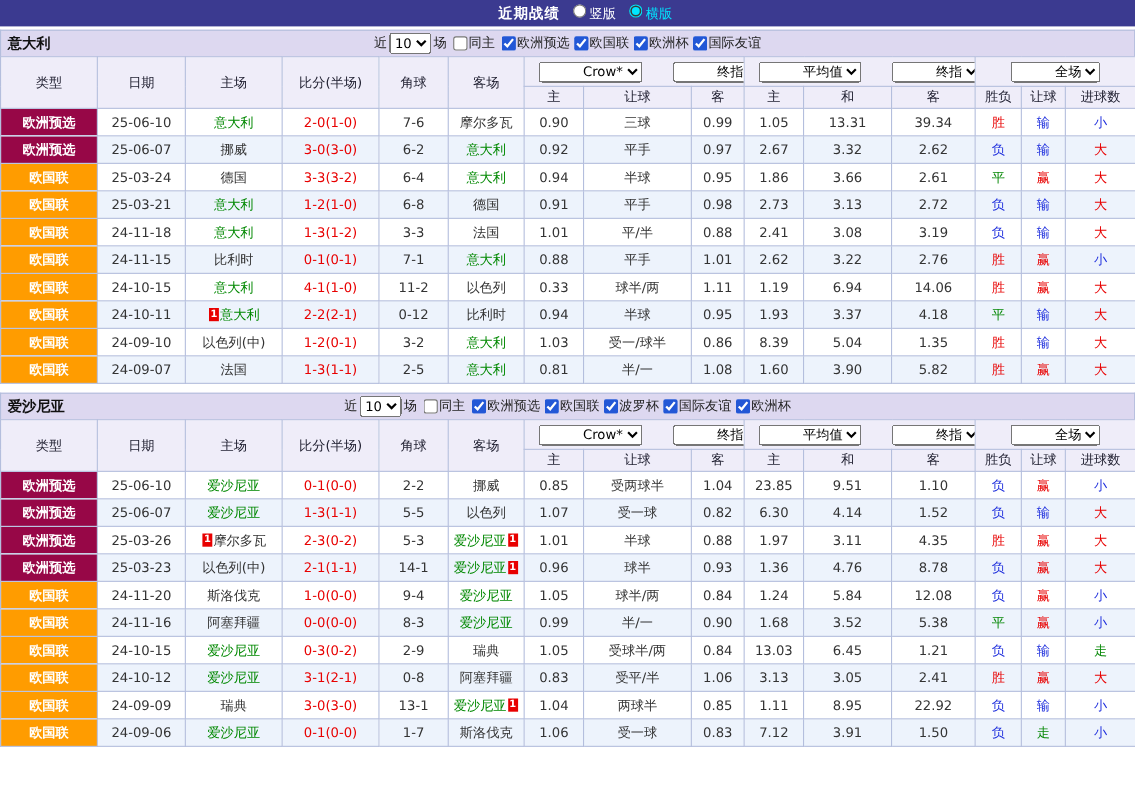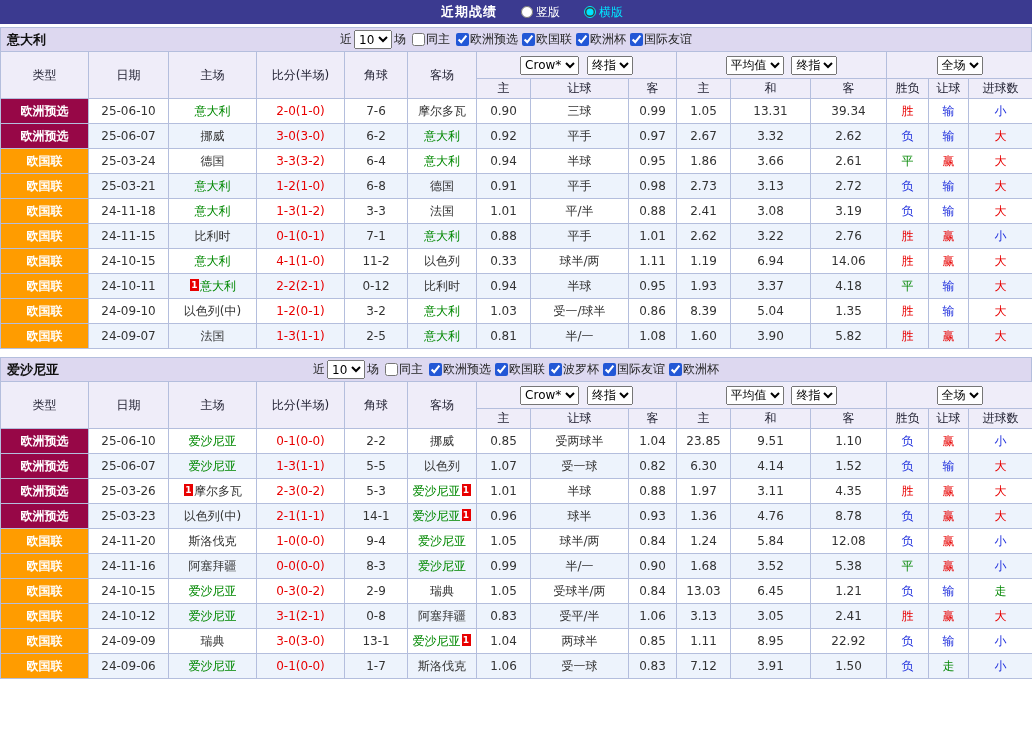--- a/index.html
+++ b/index.html
@@ -1,39 +1,39 @@
 <!DOCTYPE html>
 <html><head>
 <meta charset="utf-8">
 <style>
   * { box-sizing: border-box; margin: 0; padding: 0; }
   body {
     width: 1032px; height: 734px; overflow: hidden; background: #fff;
     font-family: "DejaVu Sans", "Liberation Sans", sans-serif;
     font-size: 12px; color: #222;
   }
-  .topbar { height: 24px; background: #3b3a90; display: flex; align-items: center; justify-content: center; gap: 24px; padding-left: 32px; }
+  .topbar { height: 24px; background: #3b3a90; display: flex; align-items: center; justify-content: center; gap: 12px; padding-left: 32px; }
   .topbar-title { color: #fff; font-weight: bold; font-size: 13px; letter-spacing: 1px; }
-  .radio-opt { display: inline-flex; align-items: center; gap: 3px; color: #fff; cursor: pointer; font-size: 12px; }
+  .radio-opt { display: inline-flex; align-items: flex-start; gap: 3px; color: #fff; cursor: pointer; font-size: 12px; }
   .radio-opt input { accent-color: #00e5ff; width: 12px; height: 12px; margin: 0; }
   .radio-opt.selected span { color: #00e5ff; }
   #sections { margin-top: 3px; }
   .team-section + .team-section { margin-top: 8px; }
   .section-header { position: relative; height: 24px; background: #ddd8f0; border: 1px solid #b4bedd; border-bottom: none; display: flex; align-items: center; }
   .team-name { margin-left: 6px; font-weight: bold; font-size: 13px; color: #111; }
   .filters { position: absolute; left: 50%; transform: translateX(-50%); display: flex; align-items: center; gap: 2px; white-space: nowrap; }
   .filters select { height: 19px; font-size: 12px; font-family: inherit; }
   .chk { display: inline-flex; align-items: center; cursor: pointer; }
   .chk input { width: 13px; height: 13px; margin: 0 1px 0 4px; accent-color: #2257d6; }
   table { border-collapse: collapse; table-layout: fixed; width: 1032px; }
   th, td { border: 1px solid #b4bedd; text-align: center; padding: 0 1px; white-space: nowrap; overflow: hidden; font-weight: normal; }
   thead th { background: #efedf9; color: #223; }
   tr.h1 th { height: 27px; }
   tr.h2 th { height: 20px; }
-  .dd-cell select { height: 19px; font-size: 12px; margin: 0 2px; vertical-align: middle; font-family: inherit; }
+  .dd-cell select { height: 19px; font-size: 12px; margin: 0 12px; vertical-align: middle; font-family: inherit; padding-left: 35px; }
   tbody td { height: 25px; background: #fff; color: #333; }
   tbody tr:nth-child(even) td { background: #edf3fc; }
   td.type { color: #fff; font-weight: bold; }
   td.score { color: #e80000; }
   .focus { color: #008800; }
   .badge { display: inline-block; background: #e80000; color: #fff; font-size: 9px; font-weight: bold; line-height: 12px; min-width: 9px; padding: 0 1px; margin: 0 1px; vertical-align: 2px; }
   td.res { font-weight: normal; }
   .summary { height: 24px; border: 1px solid #b4bedd; border-top: none; display: flex; align-items: center; justify-content: center; gap: 8px; }
   .summary .prefix { color: #333; }
   .summary .stats { display: inline-flex; gap: 10px; }

